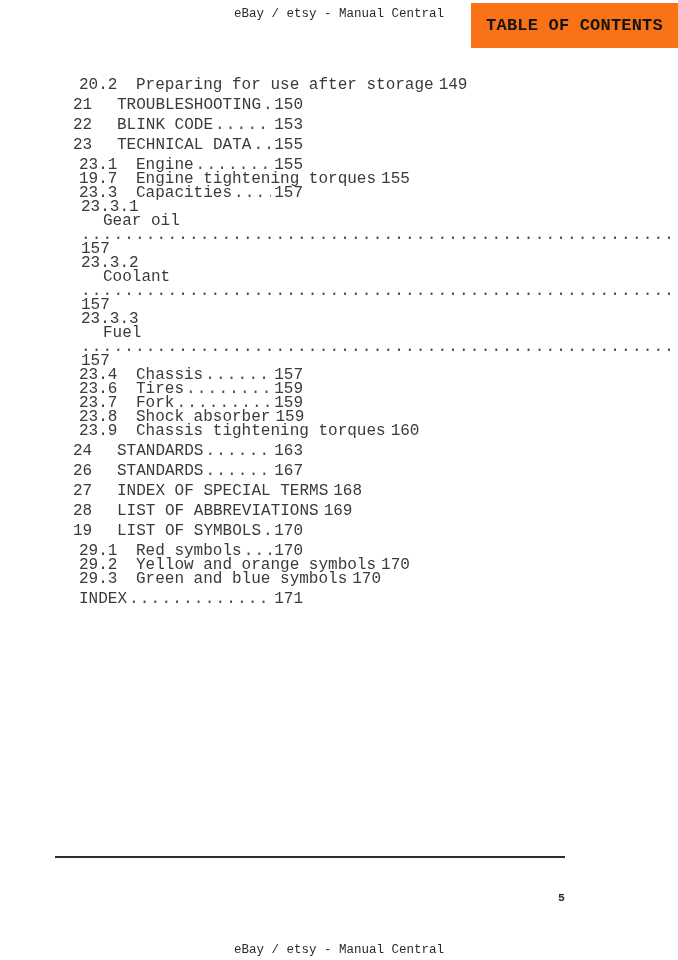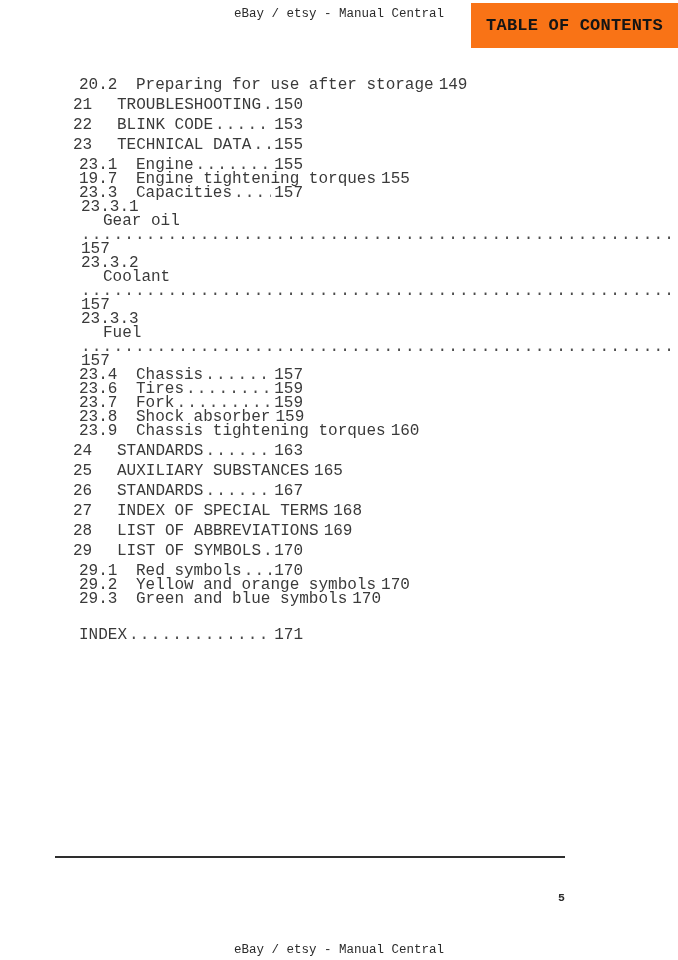--- a/index.html
+++ b/index.html
@@ -85,21 +85,21 @@
     min-width: 19px;
     text-align: center;
     color: #3a3a3a;
   }
   .toc-row.lvl1 { margin: 6px 0; }
   .toc-row.lvl1 .num { width: 22px; margin-left: 16px; }
   .toc-row.lvl2 { padding-left: 22px; }
   .toc-row.lvl2 .num { width: 35px; }
   .toc-row.lvl3 { padding-left: 22px; flex-direction: column; }
   .toc-row.lvl3 .num { width: 49px; }
-  .toc-row.lvl0 { margin-top: 22px; }
+  .toc-row.lvl0 { margin-top: 6px; }
 
   
   .footer-rule {
     position: absolute;
     top: 856px;
     left: 55px;
     width: 510px;
     height: 2px;
     background: #2e2e2e;
   }
@@ -225,45 +225,39 @@
       <span class="leader"></span>
       <span class="pg">160</span>
     </div>
       <div class="toc-row lvl1">
       <span class="num">24</span>
       <span class="lbl">STANDARDS</span>
       <span class="leader"></span>
       <span class="pg">163</span>
     </div>
       <div class="toc-row lvl1">
-      <span class="num">25</span>
-      <span class="lbl">AUXILIARY SUBSTANCES</span>
-      <span class="leader"></span>
-      <span class="pg">165</span>
-    </div>
-      <div class="toc-row lvl1">
       <span class="num">26</span>
       <span class="lbl">STANDARDS</span>
       <span class="leader"></span>
       <span class="pg">167</span>
     </div>
       <div class="toc-row lvl1">
       <span class="num">27</span>
       <span class="lbl">INDEX OF SPECIAL TERMS</span>
       <span class="leader"></span>
       <span class="pg">168</span>
     </div>
       <div class="toc-row lvl1">
       <span class="num">28</span>
       <span class="lbl">LIST OF ABBREVIATIONS</span>
       <span class="leader"></span>
       <span class="pg">169</span>
     </div>
       <div class="toc-row lvl1">
-      <span class="num">29</span>
+      <span class="num">19</span>
       <span class="lbl">LIST OF SYMBOLS</span>
       <span class="leader"></span>
       <span class="pg">170</span>
     </div>
       <div class="toc-row lvl2">
       <span class="num">29.1</span>
       <span class="lbl">Red symbols</span>
       <span class="leader"></span>
       <span class="pg">170</span>
     </div>

